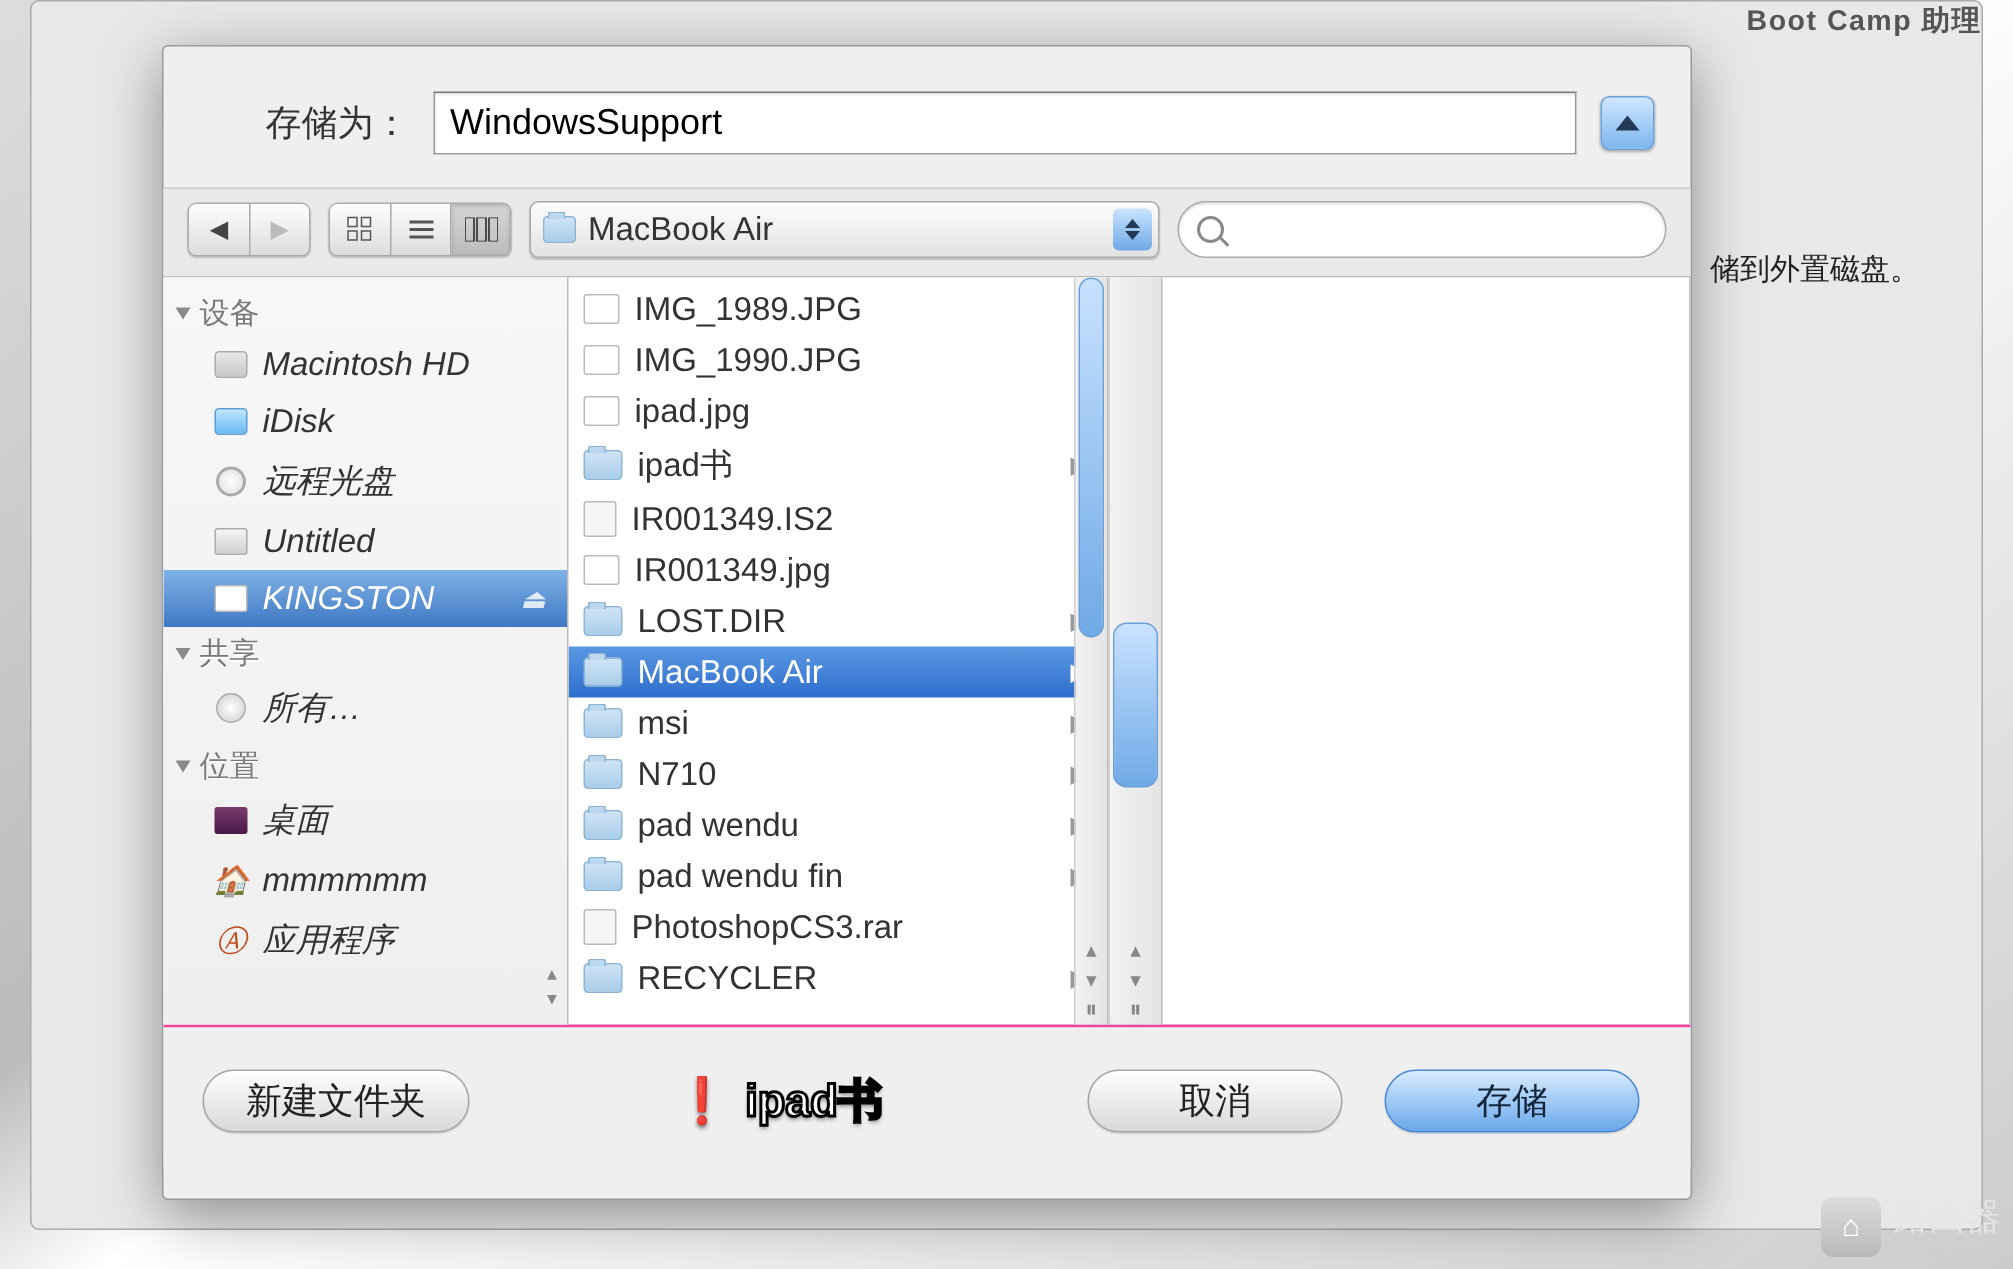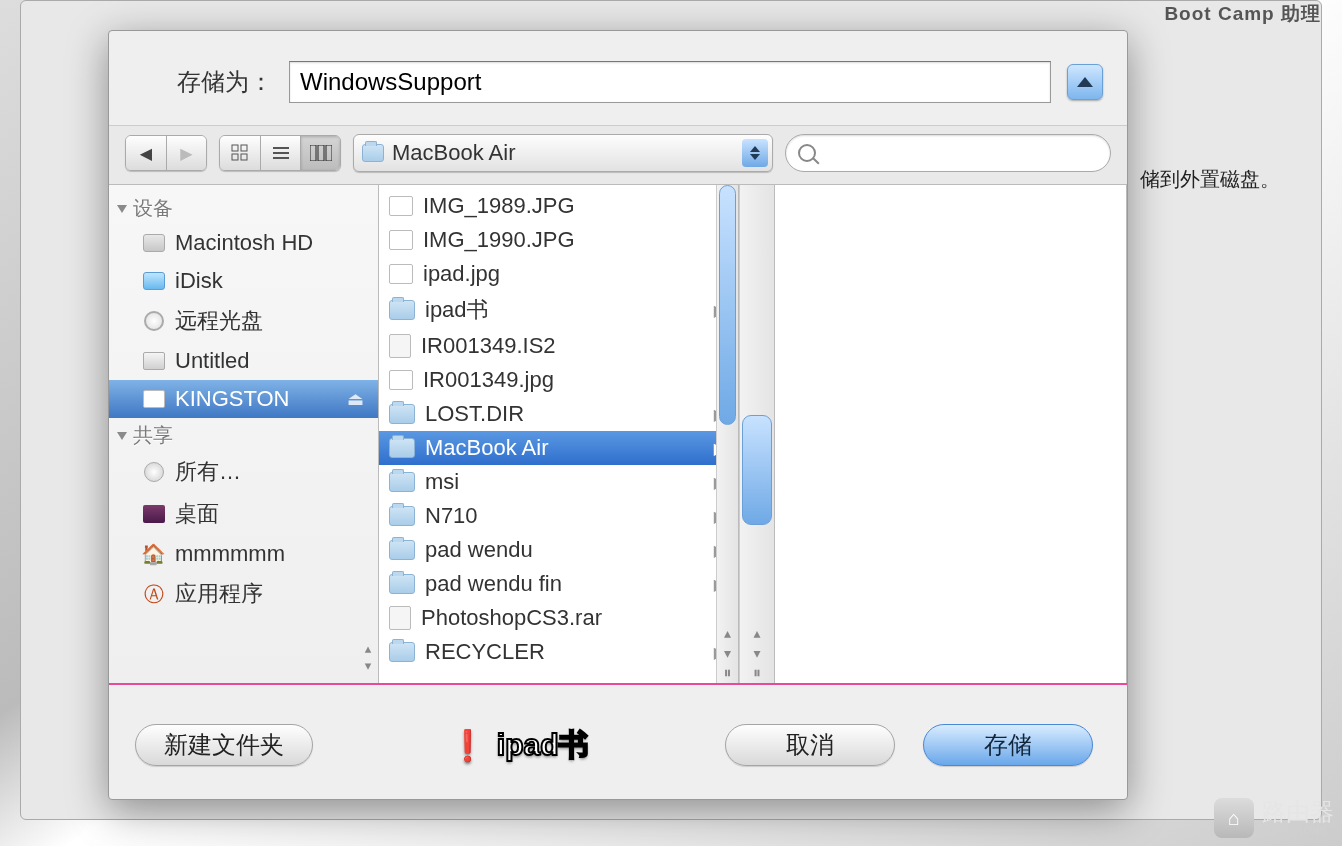--- a/index.html
+++ b/index.html
@@ -169,20 +169,21 @@
   text-shadow:0 1px 0 #fff;
   padding:4px 6px 2px 8px;
 }
 .disc-tri { width:0;height:0;border-left:5px solid transparent;border-right:5px solid transparent;border-top:8px solid #8a8a8a; margin-right:2px;}
 .sb-item {
   display:flex; align-items:center; gap:8px;
   padding:6px 10px 6px 32px;
   font-size:22px;
   color:#333;
   position:relative;
+  font-style:italic;
 }
 .sb-item.selected {
   background:linear-gradient(#7fb2e6,#3f78c4);
   color:#fff;
 }
 .sb-item.selected .eject { color:#dfe9f5;}
 .eject { position:absolute; right:14px; font-size:18px; }
 .sb-icon { width:26px; height:22px; display:flex; align-items:center; justify-content:center; font-size:18px;}
 .hd-icon{background:linear-gradient(#e8e8e8,#c7c7c7);border:1px solid #aaa;border-radius:3px;width:22px;height:18px;}
 .idisk-icon{background:linear-gradient(#bfe6ff,#69b9ef);border:1px solid #5a9cd3;border-radius:3px;width:22px;height:18px;}
@@ -252,21 +253,20 @@
 }
 .vscrollbar .arrow{ height:20px; font-size:14px; color:#888; display:flex;align-items:center;justify-content:center;}
 
 
 .bottom-bar {
   display:flex;
   align-items:center;
   justify-content:space-between;
   padding: 28px 34px 24px 26px;
   background:#efefef;
-  margin-top:11px;
 }
 .pill-btn {
   min-width:170px;
   height:42px;
   border-radius:21px;
   border:1px solid #a5a5a5;
   background:linear-gradient(#fefefe,#d9d9d9);
   font-size:24px;
   color:#222;
   display:flex;align-items:center;justify-content:center;
@@ -410,20 +410,24 @@
           <div class="sb-header">
             <span class="disc-tri"></span>
             <span>共享</span>
           </div>
           <div class="sb-item">
             <span class="sb-icon">
               <span class="globe-icon"></span>
             </span>
             <span>所有…</span>
           </div>
+          <div class="sb-header">
+            <span class="disc-tri"></span>
+            <span>位置</span>
+          </div>
           <div class="sb-item">
             <span class="sb-icon">
               <span class="desktop-icon"></span>
             </span>
             <span>桌面</span>
           </div>
           <div class="sb-item">
             <span class="sb-icon home-icon">🏠</span>
             <span>mmmmmm</span>
           </div>

